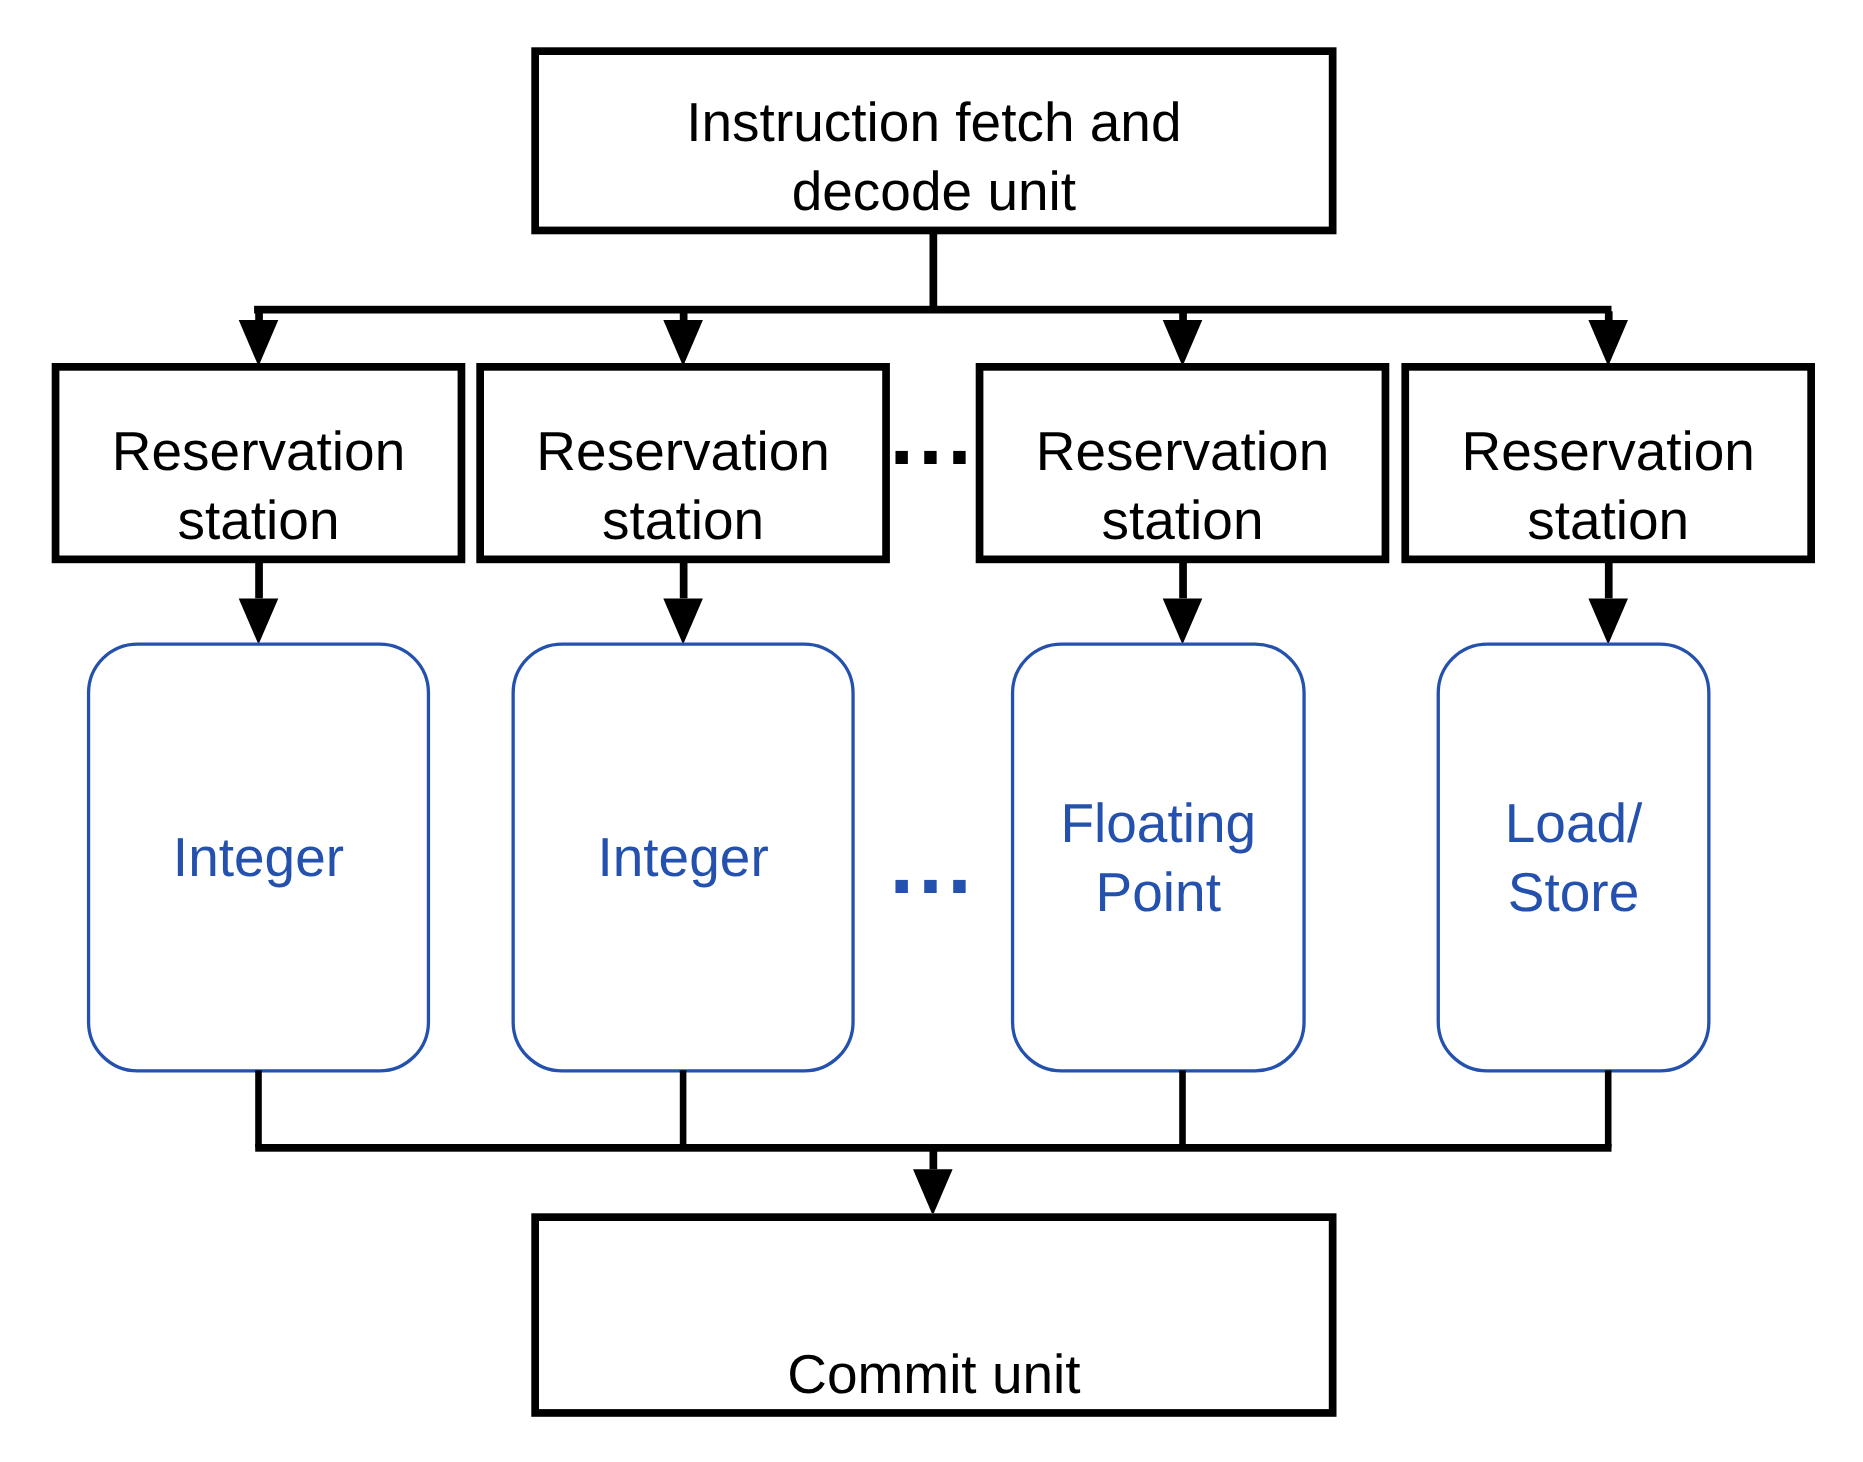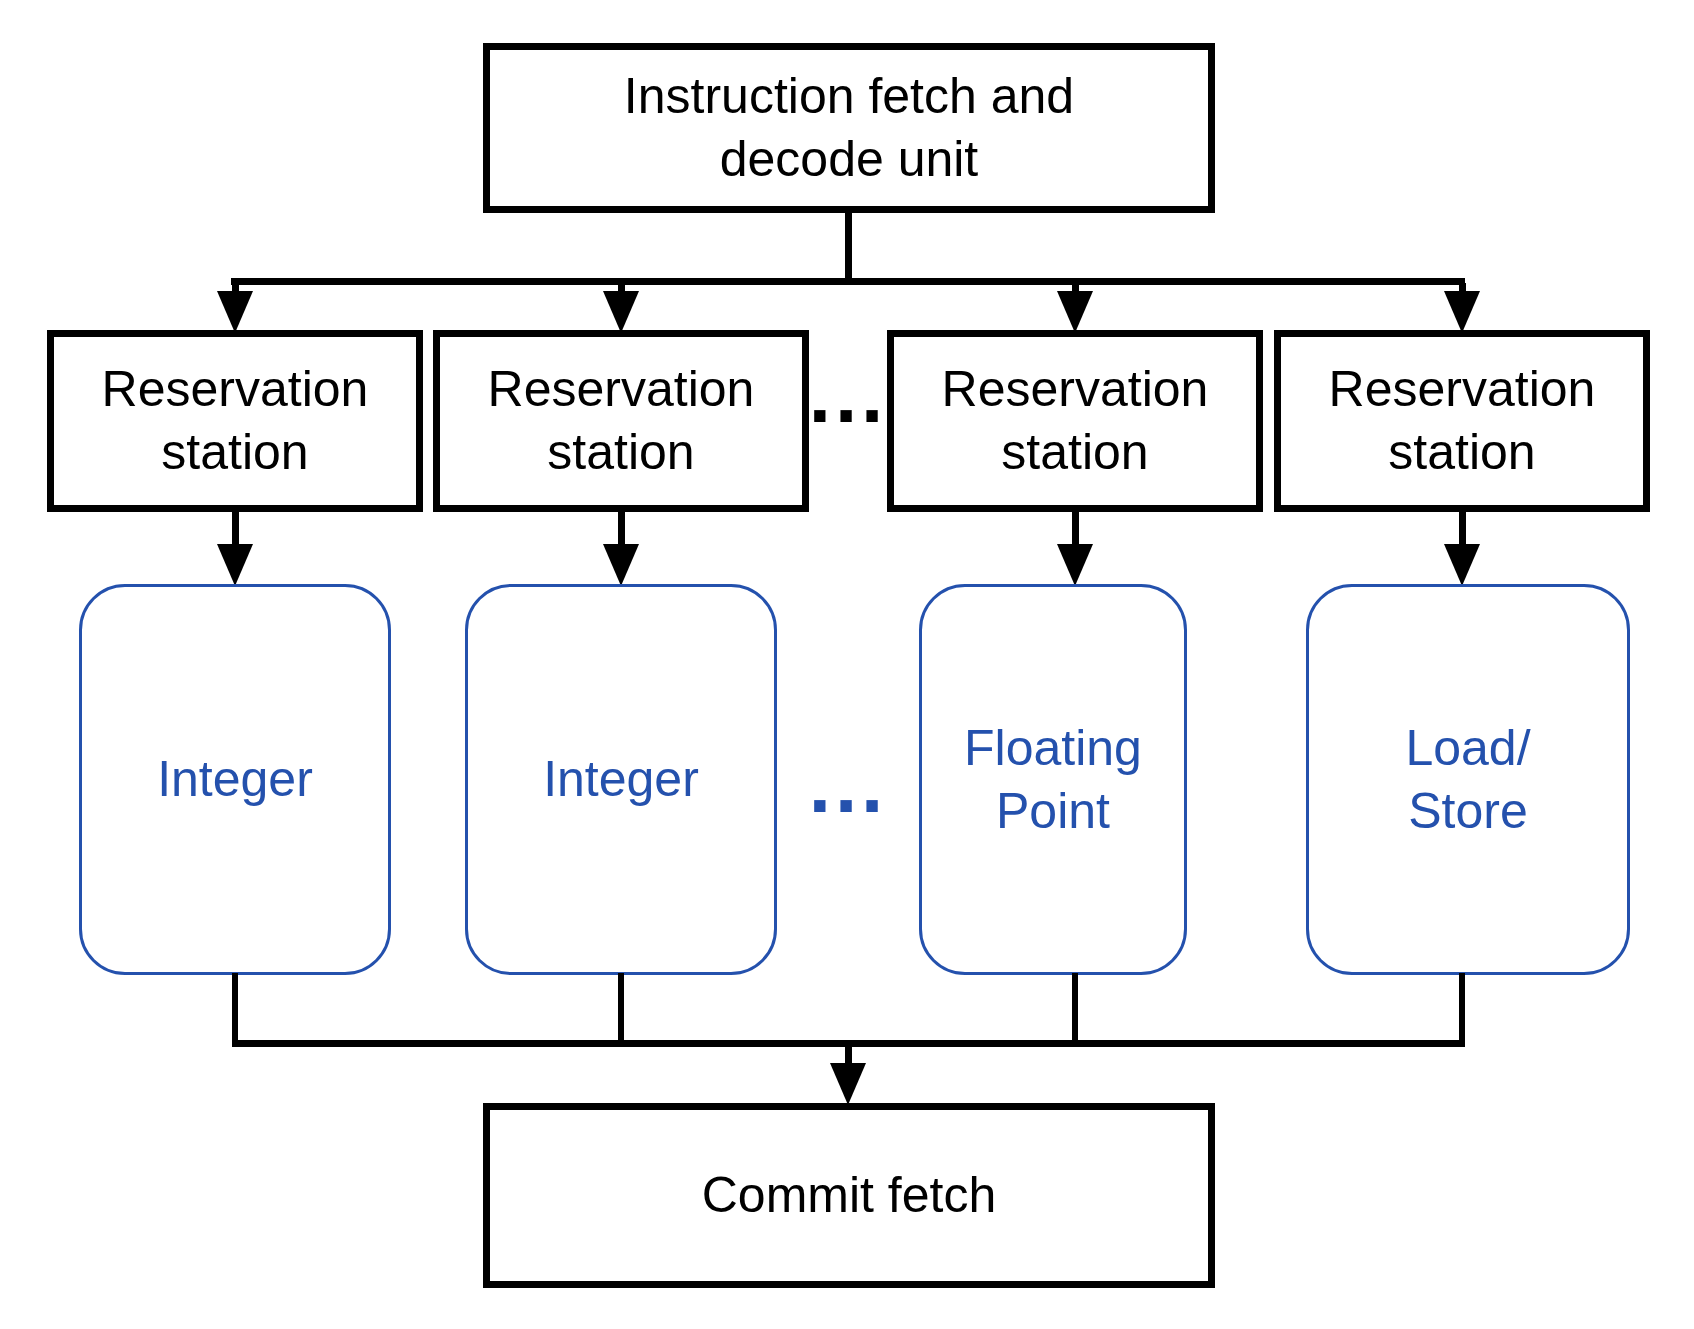--- a/index.html
+++ b/index.html
@@ -9,21 +9,21 @@
     background:var(--background,#ffffff);
     font-family:"Liberation Sans", sans-serif;
     overflow:hidden;
   }
   
   .bbox{
     position:absolute;
     box-sizing:border-box;
     border:7px solid var(--line,#000000);
     background:#ffffff;
-    display:flex;align-items:center;justify-content:center;
+    display:flex;align-items:flex-end;justify-content:center;
     text-align:center;
     font-size:50px;line-height:1.26;
     color:var(--line,#000000);
     white-space:pre-line;
   }
   
   .ubox{
     position:absolute;
     box-sizing:border-box;
     border:3px solid var(--unit-accent,#2451ad);
@@ -124,32 +124,32 @@
     <span>Integer</span>
   </div>
   <div class="ubox" style="left:465px;top:584px;width:312px;height:391px;">
     <span>Integer</span>
   </div>
   <div class="dots blue" style="left:798px;top:745px;">...</div>
   <div class="ubox" style="left:919px;top:584px;width:268px;height:391px;">
     <span>Floating
 Point</span>
   </div>
-  <div class="ubox" style="left:1306px;top:584px;width:324px;height:391px;">
+  <div class="ubox" style="left:1306px;top:584px;width:249px;height:391px;">
     <span>Load/
 Store</span>
   </div>
 
   <div class="vline" style="left:232px;top:973px;width:6px;height:70px;"></div>
   <div class="vline" style="left:618px;top:973px;width:6px;height:70px;"></div>
   <div class="vline" style="left:1072px;top:973px;width:6px;height:70px;"></div>
   <div class="vline" style="left:1459px;top:973px;width:6px;height:70px;"></div>
   <div class="hline" style="left:232px;top:1040px;width:1233px;height:7px;"></div>
   <div class="arrow" style="left:830px;top:1045px;height:60px;">
       <div class="stem"></div>
       <div class="head"></div>
     </div>
 
   <div class="bbox" style="left:483px;top:1103px;width:732px;height:185px;">
-    <span>Commit fetch</span>
+    <span>Commit unit</span>
   </div>
 
 </div>
 
 </body></html>

